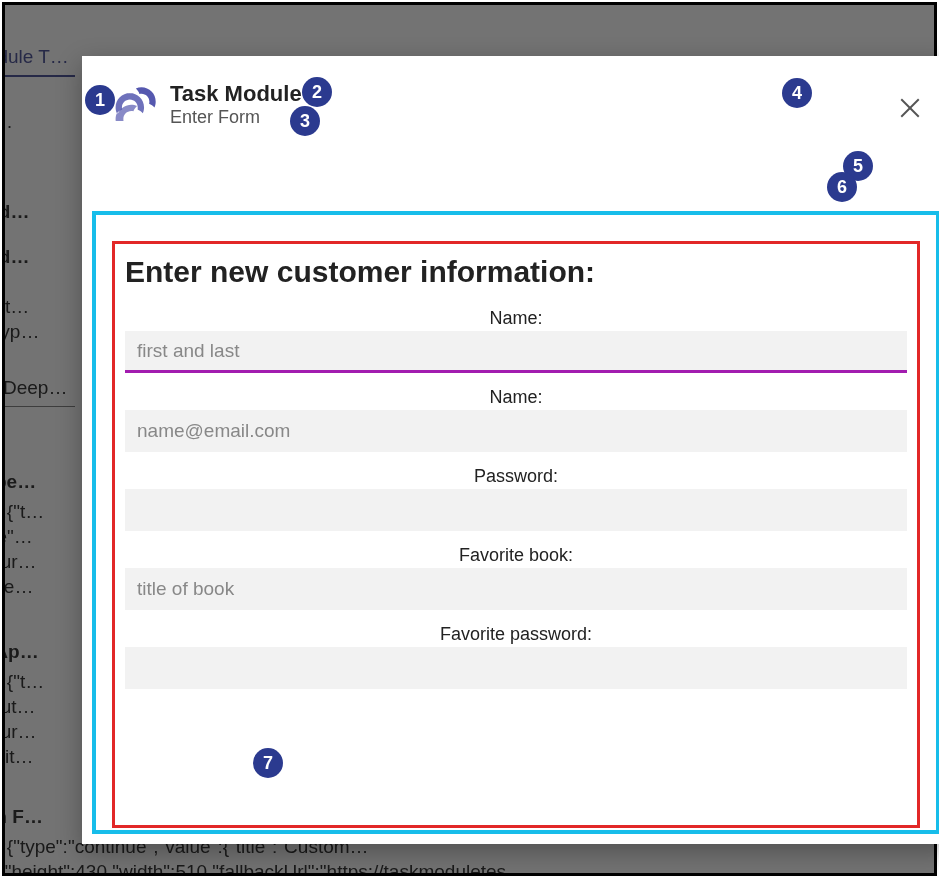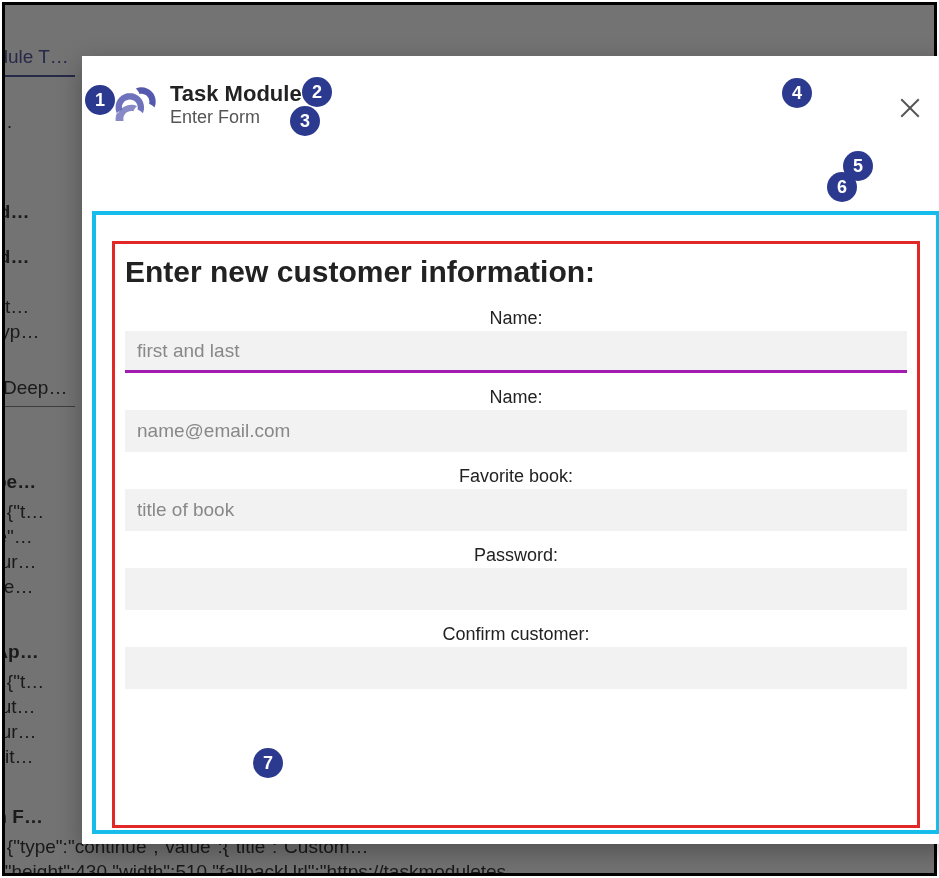--- a/index.html
+++ b/index.html
@@ -244,31 +244,31 @@
         <label>Name:</label>
         <input type="text" placeholder="first and last" style="">
       </div>
 
       <div class="field">
         <label>Name:</label>
         <input type="text" placeholder="name@email.com" style="">
       </div>
 
       <div class="field">
+        <label>Password:</label>
+        <input type="password" style="">
+      </div>
+
+      <div class="field">
         <label>Favorite book:</label>
         <input type="text" placeholder="title of book" style="">
       </div>
 
       <div class="field">
-        <label>Password:</label>
-        <input type="password" style="">
-      </div>
-
-      <div class="field">
-        <label>Confirm customer:</label>
+        <label>Favorite password:</label>
         <input type="password" style="">
       </div>
 
     </div>
   </div>
 </div>
 
 <div class="callout" style="top:85px; left:85px;">1</div>
 <div class="callout" style="top:77px; left:302px;">2</div>
 <div class="callout" style="top:106px; left:290px;">3</div>

